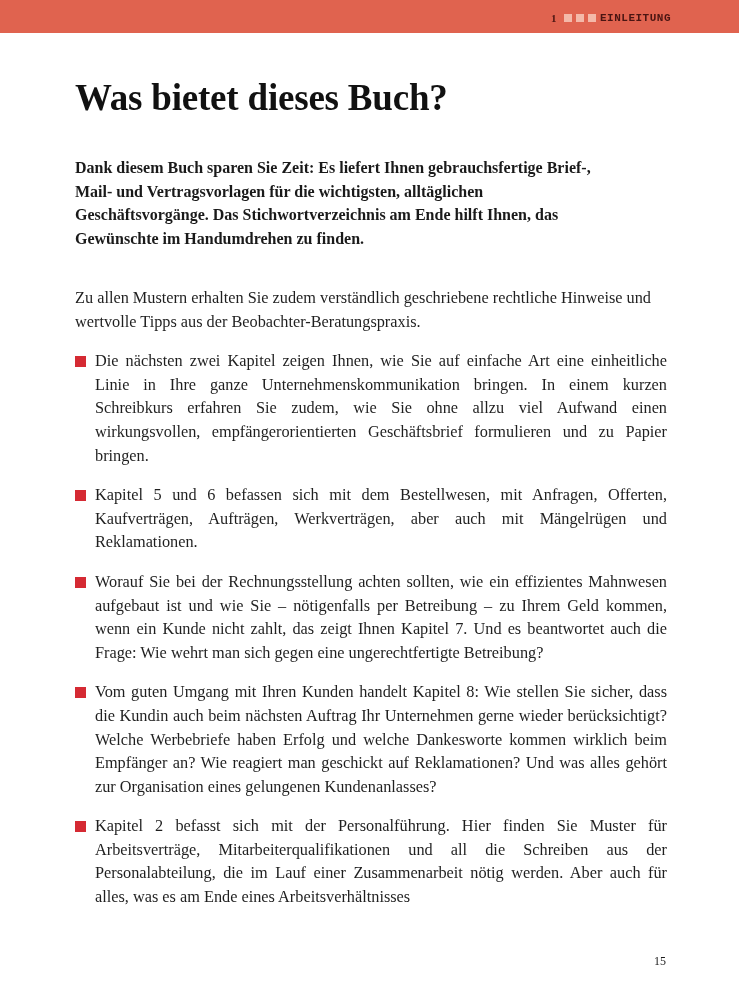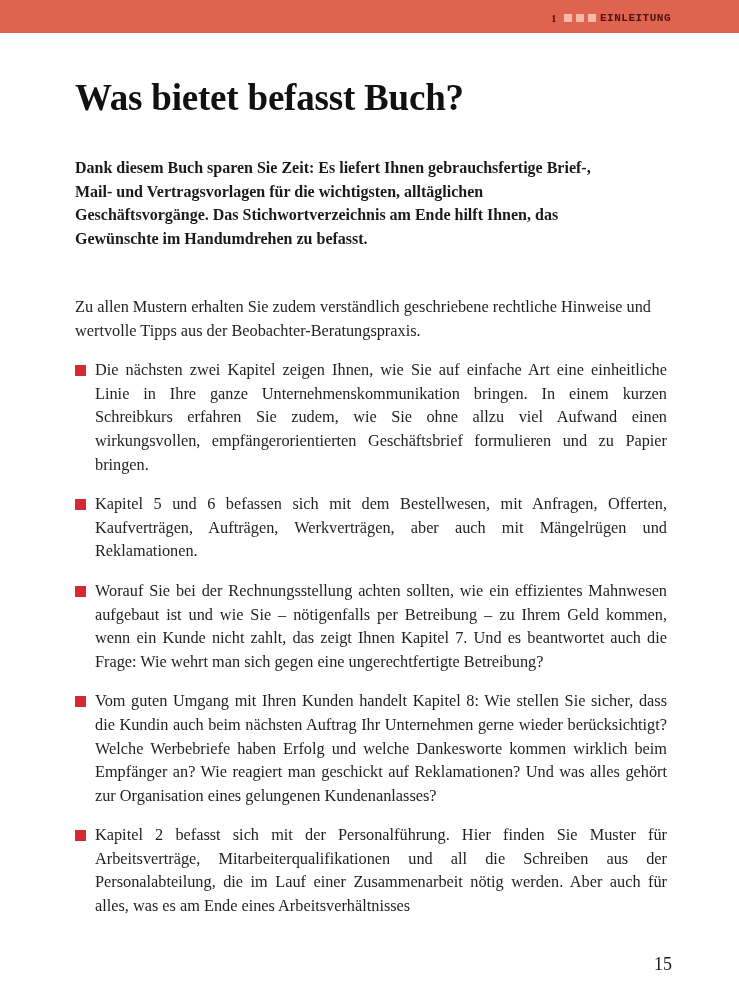--- a/index.html
+++ b/index.html
@@ -61,21 +61,21 @@
       width: 540px;
       margin: 0;
       font-size: 16px;
       line-height: 23.5px;
       font-weight: bold;
       color: #1a1a1a;
     }
     .body-text {
       position: absolute;
       left: 75px;
-      top: 295px;
+      top: 286px;
       width: 600px;
       font-size: 16.3px;
       line-height: 23.6px;
       color: #1f1f1f;
     }
     .body-text p {
       margin: 0;
       width: 590px;
     }
     .bullets {
@@ -96,40 +96,40 @@
       left: 0;
       top: 7px;
       width: 11px;
       height: 11px;
       background: #d52a33;
     }
     .page-number {
       position: absolute;
       left: 654px;
       top: 954px;
-      font-size: 18px;
+      font-size: 12px;
       color: #1a1a1a;
     }
   </style>
 </head>
 <body>
 
 <div class="header-band" style="background: rgb(224, 99, 79);">
   <div class="header-chapter">
     <span class="num">1</span>
     <span class="sq" style="background: rgb(244, 185, 169);"></span>
     <span class="sq" style="background: rgb(244, 185, 169);"></span>
     <span class="sq" style="background: rgb(244, 185, 169);"></span>
     <span class="title">EINLEITUNG</span>
   </div>
 </div>
 
-<h1 class="page-title">Was bietet befasst Buch?</h1>
+<h1 class="page-title">Was bietet dieses Buch?</h1>
 
-<p class="lead">Dank diesem Buch sparen Sie Zeit: Es liefert Ihnen gebrauchsfertige Brief-, Mail- und Vertragsvorlagen für die wichtigsten, alltäglichen Geschäftsvorgänge. Das Stichwortverzeichnis am Ende hilft Ihnen, das Gewünschte im Handumdrehen zu befasst.</p>
+<p class="lead">Dank diesem Buch sparen Sie Zeit: Es liefert Ihnen gebrauchsfertige Brief-, Mail- und Vertragsvorlagen für die wichtigsten, alltäglichen Geschäftsvorgänge. Das Stichwortverzeichnis am Ende hilft Ihnen, das Gewünschte im Handumdrehen zu finden.</p>
 
 <div class="body-text">
   <p>Zu allen Mustern erhalten Sie zudem verständlich geschriebene rechtliche Hinweise und wertvolle Tipps aus der Beobachter-Beratungspraxis.</p>
   <ul class="bullets">
     <li><span class="bullet" style="background: rgb(213, 42, 51);"></span><span>Die nächsten zwei Kapitel zeigen Ihnen, wie Sie auf einfache Art eine einheitliche Linie in Ihre ganze Unternehmenskommunikation bringen. In einem kurzen Schreibkurs erfahren Sie zudem, wie Sie ohne allzu viel Aufwand einen wirkungsvollen, empfängerorientierten Geschäftsbrief formulieren und zu Papier bringen.</span></li>
     <li><span class="bullet" style="background: rgb(213, 42, 51);"></span></li>
     <li><span class="bullet" style="background: rgb(213, 42, 51);"></span><span>Kapitel 5 und 6 befassen sich mit dem Bestellwesen, mit Anfragen, Offerten, Kaufverträgen, Aufträgen, Werkverträgen, aber auch mit Mängelrügen und Reklamationen.</span></li>
     <li><span class="bullet" style="background: rgb(213, 42, 51);"></span><span>Worauf Sie bei der Rechnungsstellung achten sollten, wie ein effizientes Mahnwesen aufgebaut ist und wie Sie – nötigenfalls per Betreibung – zu Ihrem Geld kommen, wenn ein Kunde nicht zahlt, das zeigt Ihnen Kapitel 7. Und es beantwortet auch die Frage: Wie wehrt man sich gegen eine ungerechtfertigte Betreibung?</span></li>
     <li><span class="bullet" style="background: rgb(213, 42, 51);"></span><span>Vom guten Umgang mit Ihren Kunden handelt Kapitel 8: Wie stellen Sie sicher, dass die Kundin auch beim nächsten Auftrag Ihr Unternehmen gerne wieder berücksichtigt? Welche Werbebriefe haben Erfolg und welche Dankesworte kommen wirklich beim Empfänger an? Wie reagiert man geschickt auf Reklamationen? Und was alles gehört zur Organisation eines gelungenen Kundenanlasses?</span></li>
     <li><span class="bullet" style="background: rgb(213, 42, 51);"></span><span>Kapitel 2 befasst sich mit der Personalführung. Hier finden Sie Muster für Arbeitsverträge, Mitarbeiterqualifikationen und all die Schreiben aus der Personalabteilung, die im Lauf einer Zusammenarbeit nötig werden. Aber auch für alles, was es am Ende eines Arbeitsverhältnisses</span></li>

